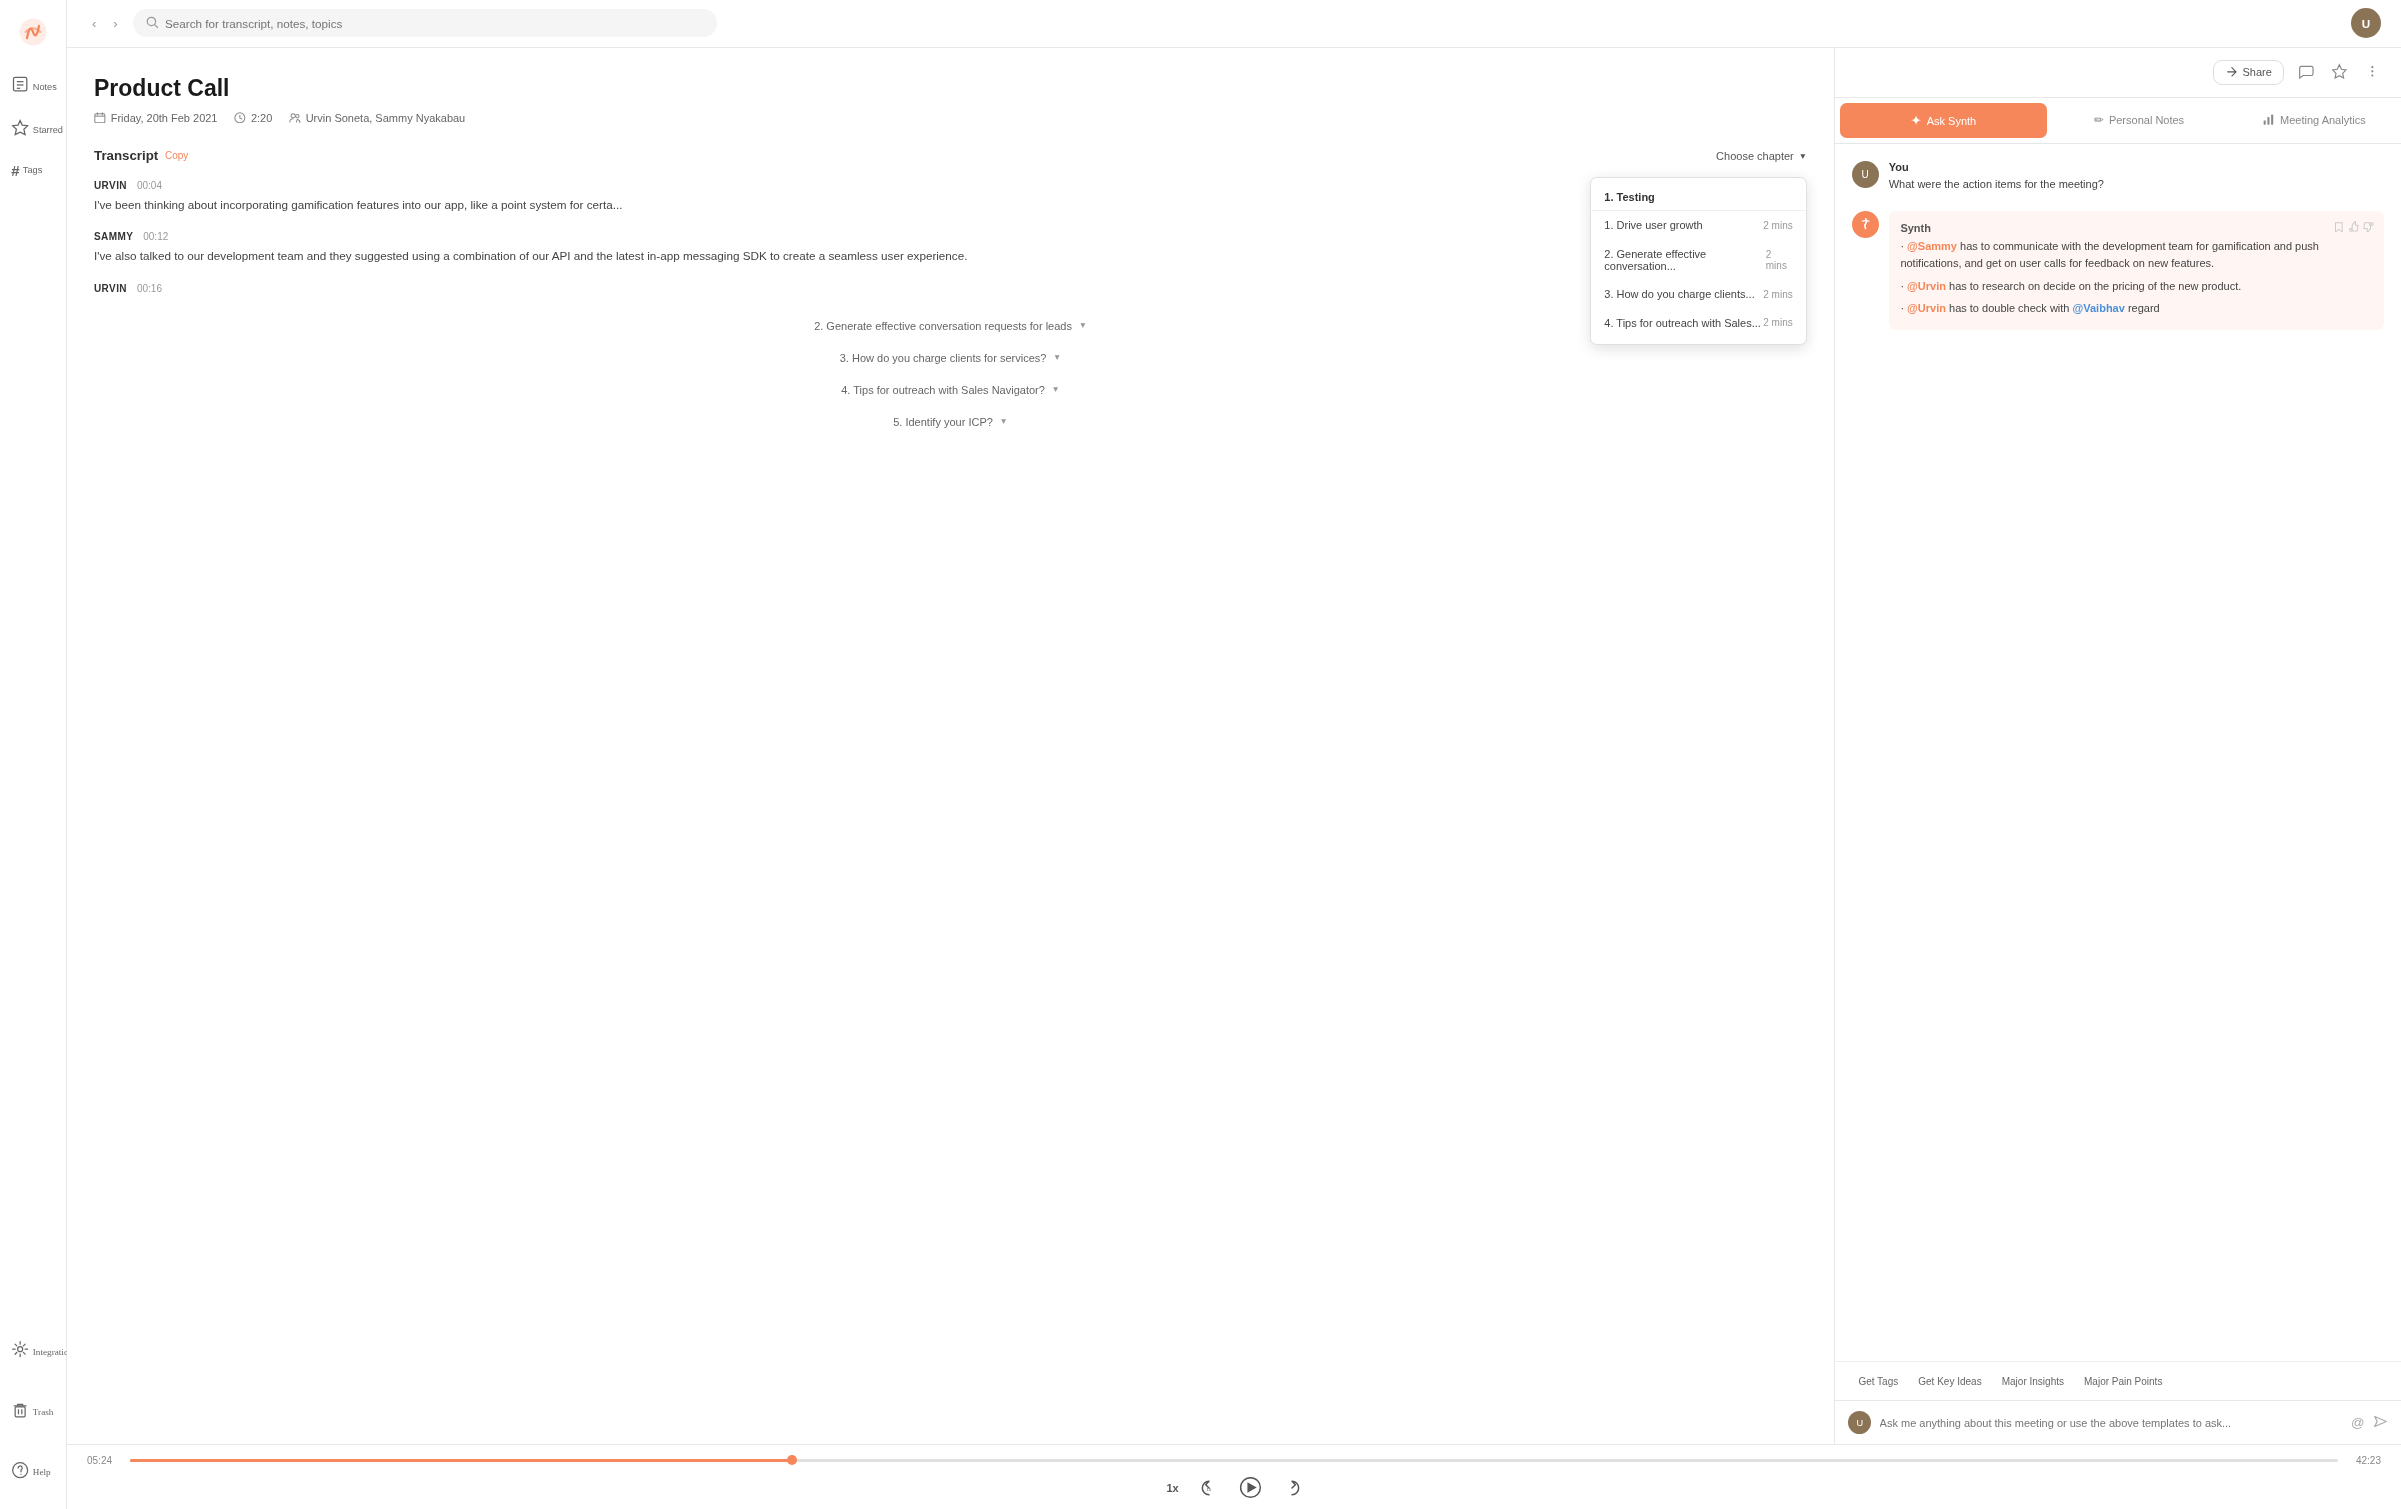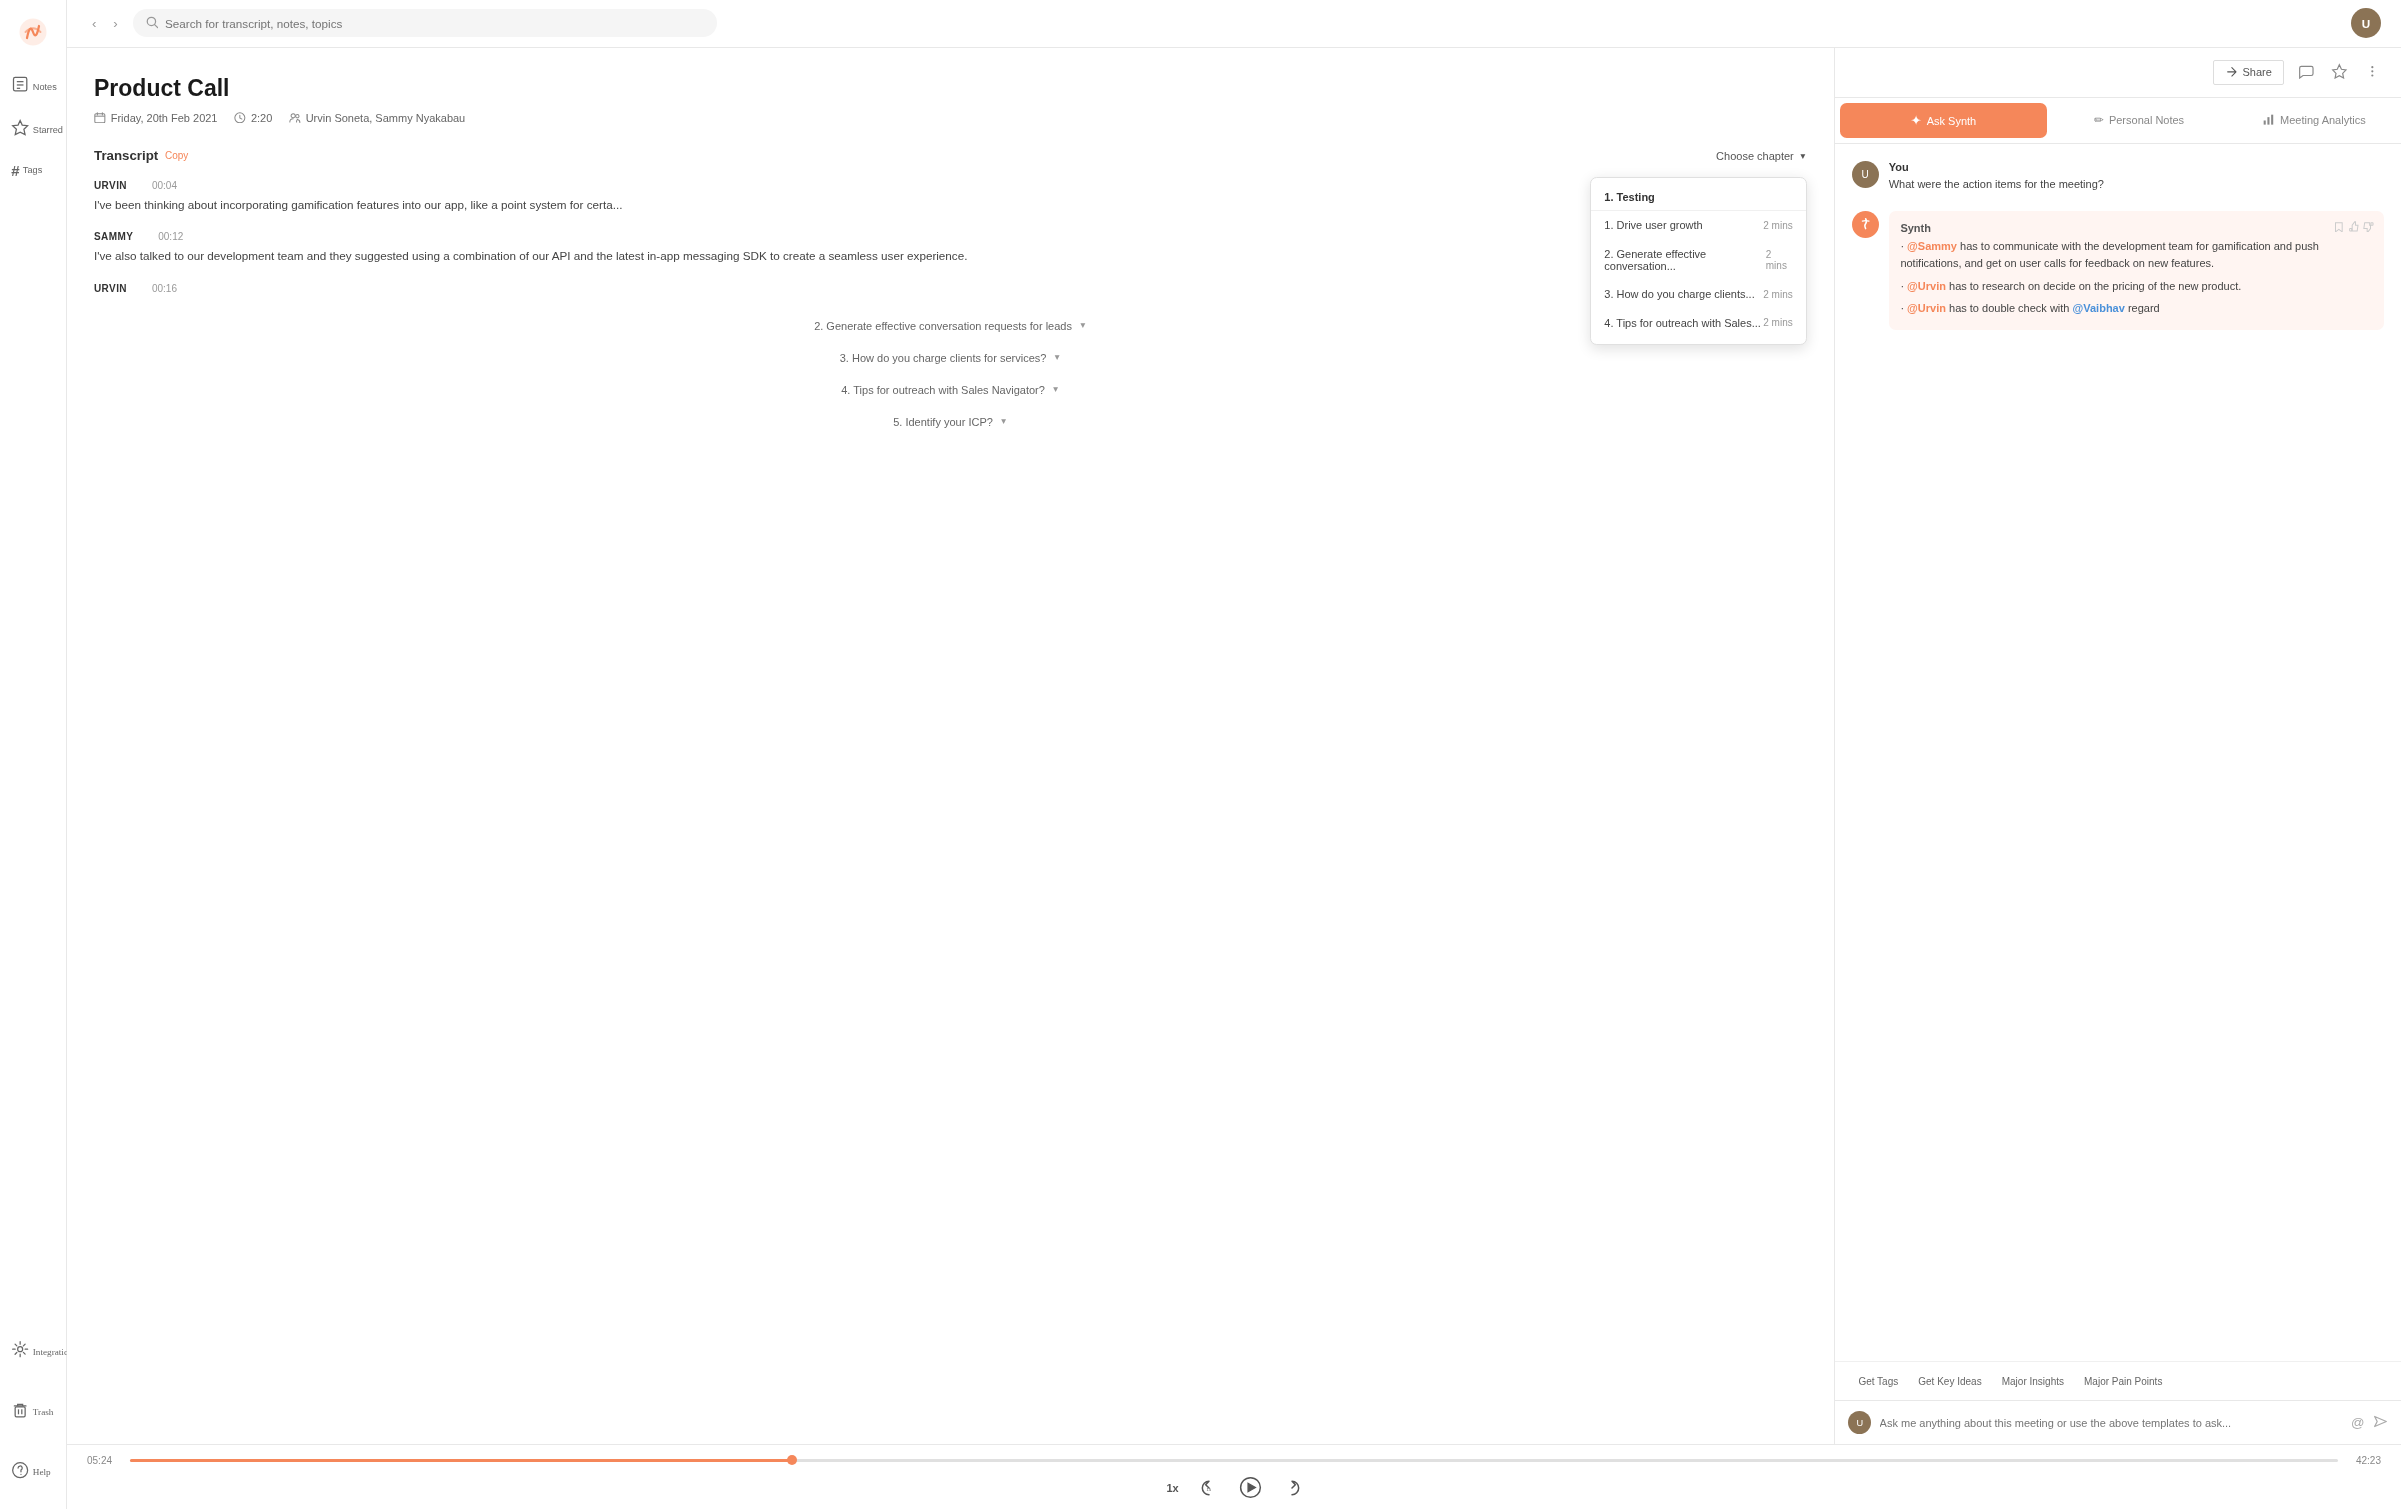--- a/index.html
+++ b/index.html
@@ -189,21 +189,21 @@
       align-items: center;
       padding: 8.3px 13.3px;
       font-size: 11px;
       color: #444;
       cursor: pointer;
     }
     .dropdown-item .mins { color: #999; font-size: 10px; }
 
     
     .transcript-segment { margin-bottom: 16.7px; }
-    .speaker-line { display: flex; align-items: flex-start; gap: 25px; margin-bottom: 5px; }
+    .speaker-line { display: flex; align-items: flex-start; gap: 10px; margin-bottom: 5px; }
     .speaker-name { font-size: 10px; font-weight: 700; color: #333; text-transform: uppercase; letter-spacing: 0.4px; }
     .speaker-time { font-size: 10px; color: #999; }
     .transcript-text { font-size: 11.7px; color: #444; line-height: 1.6; }
 
     
     .chapter-marker {
       display: flex;
       justify-content: center;
       gap: 6.7px;
       padding: 10px 0;
@@ -275,21 +275,21 @@
       padding: 11.7px 16.7px;
       border-bottom: 0.8px solid #e8e8e8;
     }
     .action-icon-btn { background: none; border: none; cursor: pointer; color: #888; font-size: 15px; padding: 3.3px; }
     .share-btn {
       display: flex;
       align-items: center;
       gap: 5px;
       background: none;
       border: 0.8px solid #ddd;
-      border-radius: 2px;
+      border-radius: 9px;
       padding: 5px 11.7px;
       cursor: pointer;
       font-size: 11px;
       color: #555;
     }
 
     
     .right-tabs {
       display: flex;
       border-bottom: 0.8px solid #e8e8e8;

